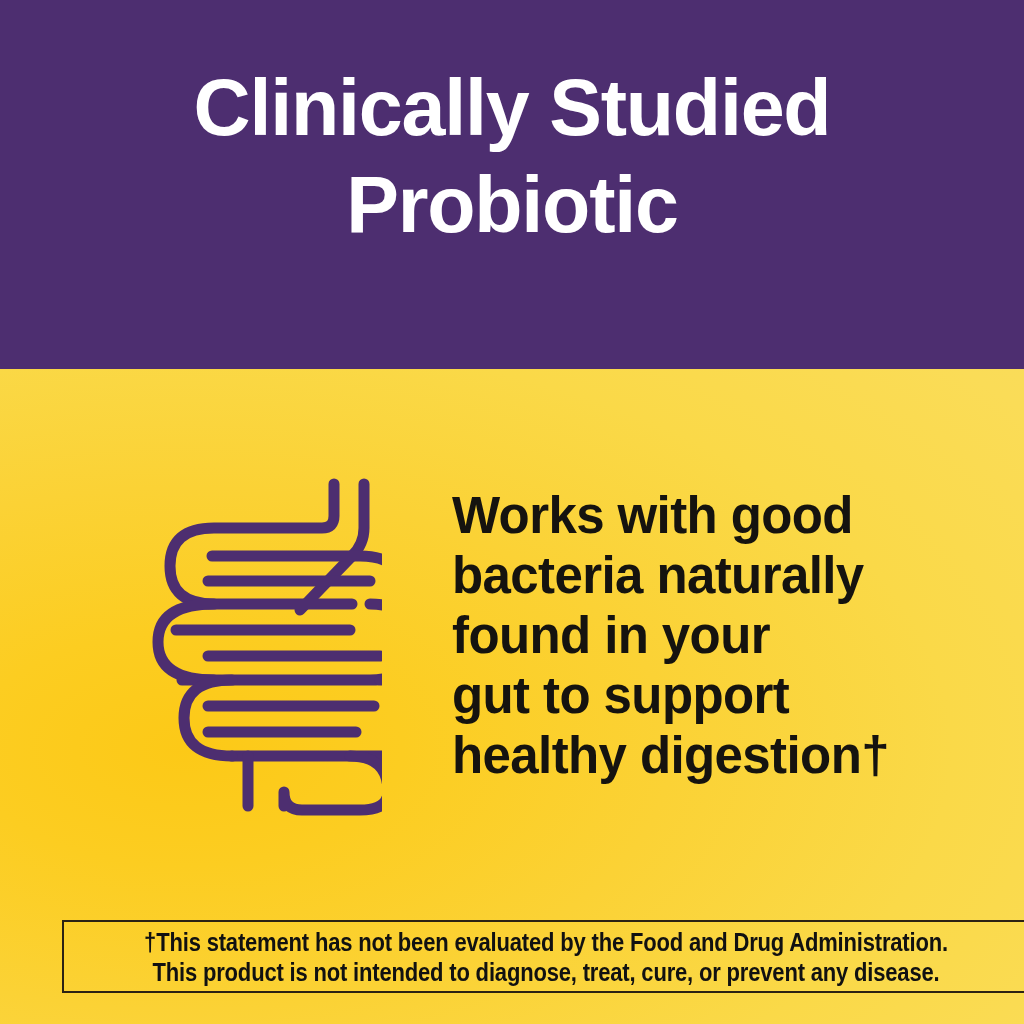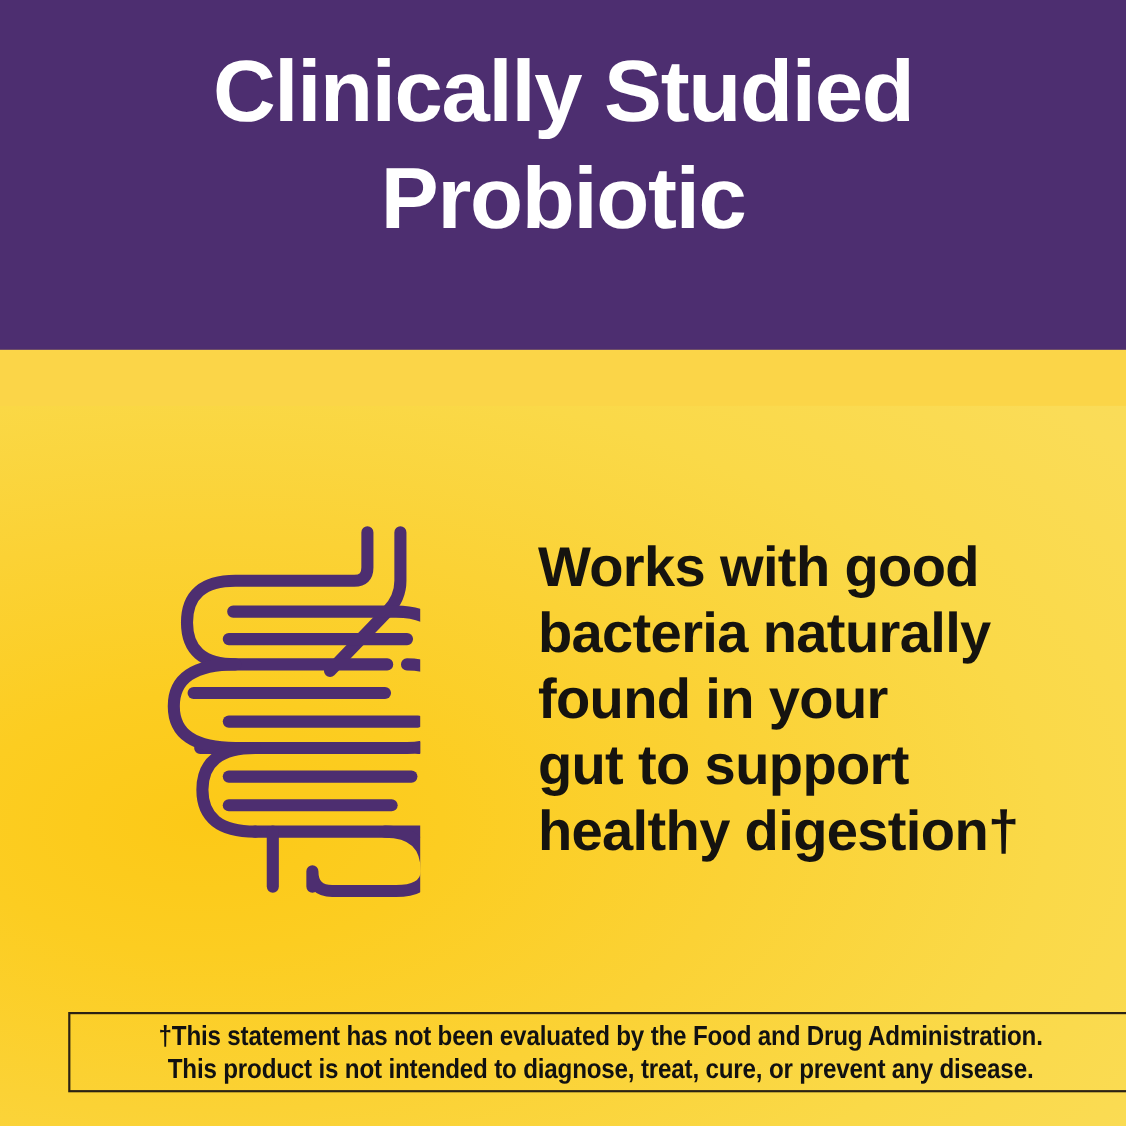--- a/index.html
+++ b/index.html
@@ -16,21 +16,21 @@
     font-family: "Liberation Sans", sans-serif;
     background: #FBD548;
   }
 
   
   #header-band {
     position: absolute;
     left: 0;
     top: 0;
     width: 1024px;
-    height: 318px;
+    height: 369px;
     background: #4D2E70;
     display: flex;
     align-items: center;
     justify-content: center;
   }
   #header-title {
     width: 880px;
     text-align: center;
     color: #FFFFFF;
     font-family: "Liberation Sans", sans-serif;
@@ -79,21 +79,20 @@
     left: 452px;
     top: 486px;
     width: 470px;
     color: #15130F;
     font-family: "Liberation Sans", sans-serif;
     font-weight: bold;
     font-size: 51px;
     line-height: 60px;
     letter-spacing: -0.6px;
     white-space: pre-line;
-    margin-left: 37px;
   }
 
   
   #disclaimer-box {
     position: absolute;
     left: 62px;
     top: 920px;
     width: 968px;
     height: 73px;
     box-sizing: border-box;

